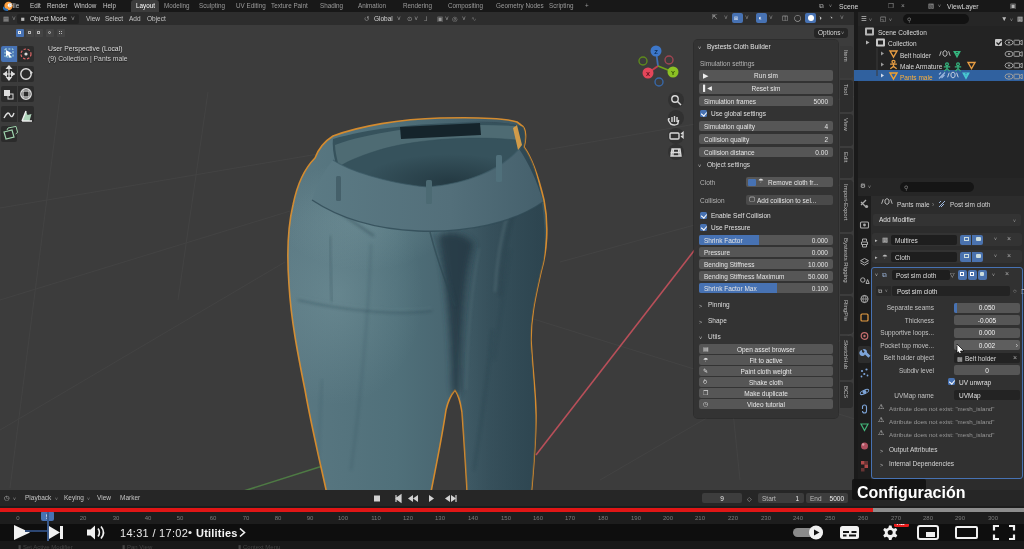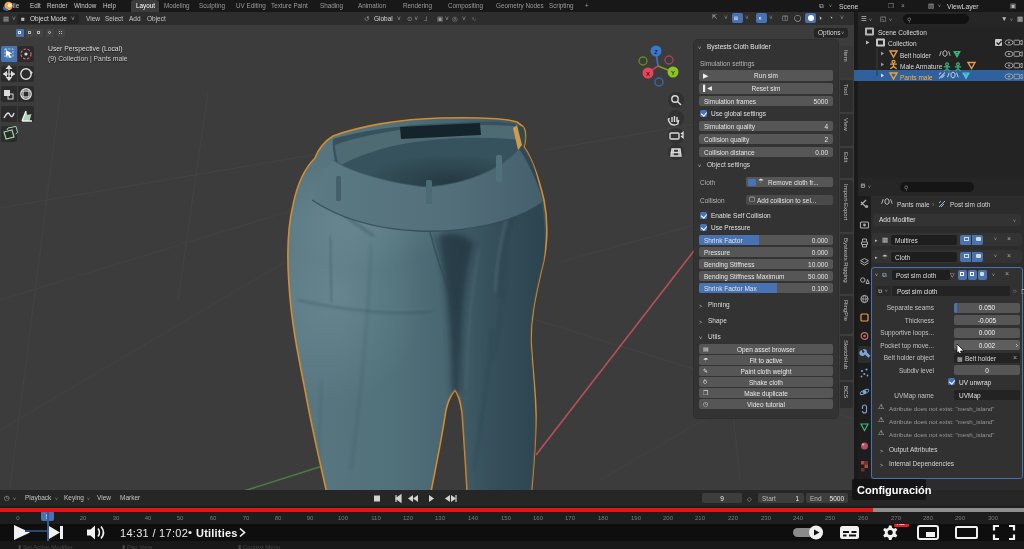--- a/index.html
+++ b/index.html
@@ -780,16 +780,16 @@
         <path d="M 999,15 l -5,0 0,-4.5"></path>
           <path d="M 1009,15 l 5,0 0,-4.5"></path>
       </g>
     </svg>
   </div>
 
   <div class="abs" style="left:47px;top:512px;width:1.5px;height:29px;background:#3a5a8c;"></div>
   <div class="abs" style="left:25px;top:530px;width:22px;height:1.5px;background:#2c4672;"></div>
 
   <div class="abs" style="left:852px;top:479px;width:74px;height:21px;background:rgba(19,19,19,.95);border-radius:2px;">
-    <span class="abs" style="left:5px;top:5px;font-size:11px;font-weight:bold;color:#fff;">Configuración</span>
+    <span class="abs" style="left:5px;top:5px;font-size:16px;font-weight:bold;color:#fff;">Configuración</span>
   </div>
 
 </div>
 
 </body></html>

